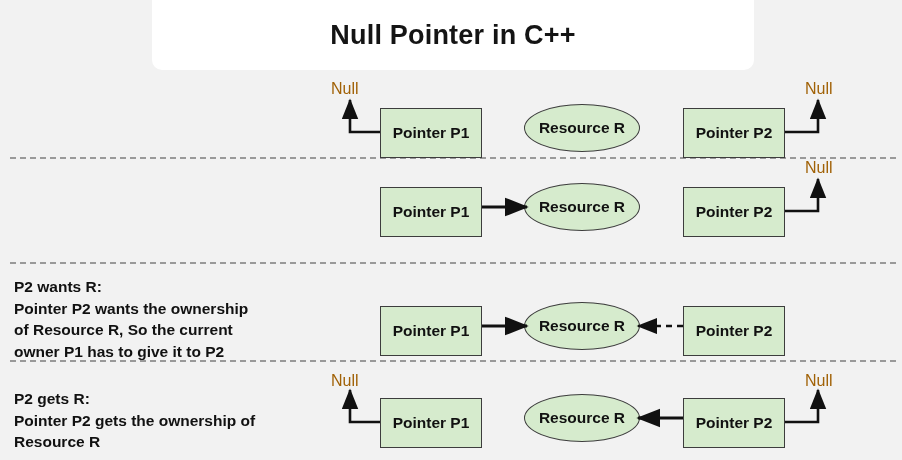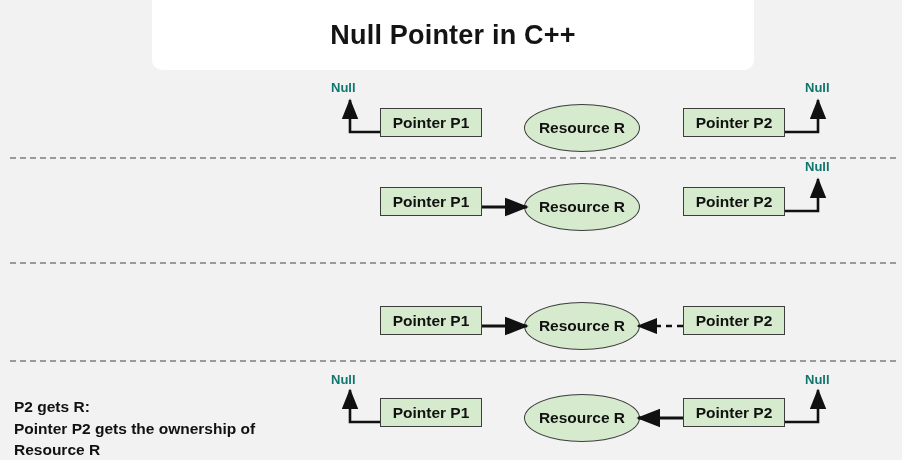--- a/index.html
+++ b/index.html
@@ -39,21 +39,21 @@
   .caption{
     position:absolute;left:14px;
     font-size:15.5px;font-weight:700;line-height:21.5px;
     color:#111111;white-space:pre-line;
     max-width:310px;
   }
 
   
   .pbox{
     position:absolute;
-    width:102px;height:29px;
+    width:102px;height:50px;
     background:#d6ebcd;
     border:1.6px solid #3d3d3d;
     box-sizing:border-box;
     display:flex;align-items:center;justify-content:center;
     font-size:15.5px;font-weight:700;color:#111111;
     white-space:nowrap;
   }
   .ellipse{
     position:absolute;
     width:116px;height:48px;
@@ -66,38 +66,42 @@
     white-space:nowrap;
   }
 
   
   .arrows{position:absolute;left:0;top:0;width:902px;height:460px;
           pointer-events:none;}
 
   
   .null-label{
     position:absolute;
-    font-size:13px;font-weight:700;color:#0f766e;
+    font-size:16px;font-weight:400;color:#a16207;
     white-space:nowrap;
   }
 </style>
 </head>
 <body>
 
 <div id="canvas">
 
   <div class="title-banner">
     <div class="title-text">Null Pointer in C++</div>
   </div>
 
   <div class="divider d1"></div>
   <div class="divider d2"></div>
   <div class="divider d3"></div>
 
-  <div class="caption" style="top:396px;">P2 gets R:
+  <div class="caption" style="top:276px;">P2 wants R:
+Pointer P2 wants the ownership
+of Resource R, So the current
+owner P1 has to give it to P2</div>
+  <div class="caption" style="top:388px;">P2 gets R:
 Pointer P2 gets the ownership of
 Resource R</div>
 
   <div class="null-label" style="left:331px;top:80px;">Null</div>
   <div class="pbox" style="left:380px;top:108px;">Pointer P1</div>
   <div class="ellipse" style="left:524px;top:104px;">Resource R</div>
   <div class="pbox" style="left:683px;top:108px;">Pointer P2</div>
   <div class="null-label" style="left:805px;top:80px;">Null</div>
 
   <div class="pbox" style="left:380px;top:187px;">Pointer P1</div>

